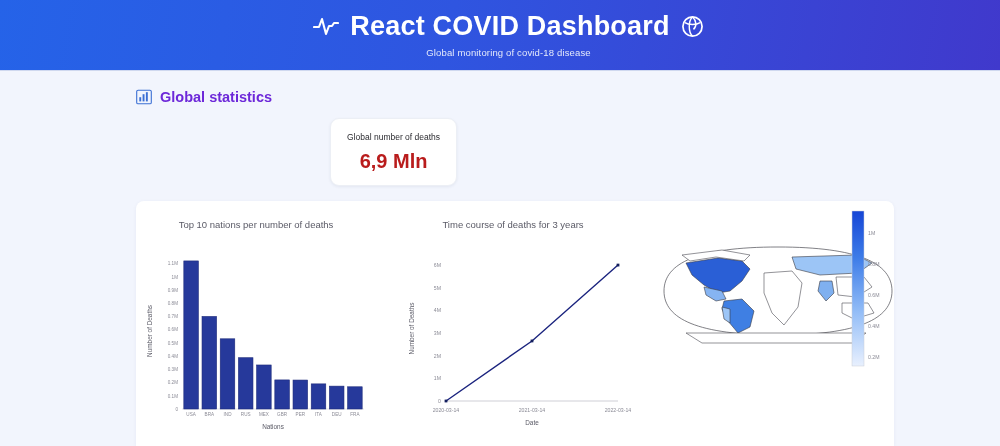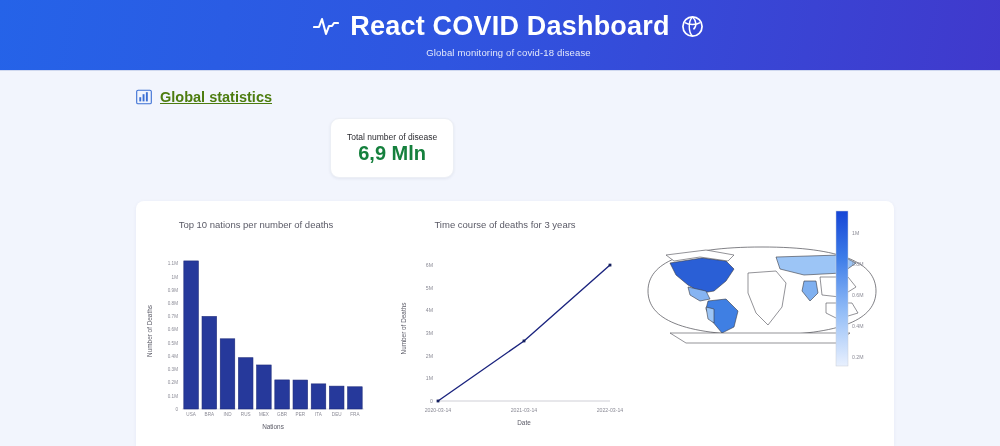--- a/index.html
+++ b/index.html
@@ -35,50 +35,52 @@
     font-size: 9.5px;
     letter-spacing: .15px;
   }
 
   
   .section-head {
     display: flex; align-items: center; gap: 8px;
     margin: 18px 0 0 136px;
   }
   .chart-glyph { width: 16px; height: 16px; display: block; }
-  .section-title { font-size: 14.5px; font-weight: bold; color: #4d7c0f; text-decoration: underline; }
+  .section-title { font-size: 14.5px; font-weight: bold; color: #6d28d9; }
 
   
   .cards {
     display: flex; gap: 13px;
     margin: 13px 0 0 330px;
   }
   .card {
     background: #ffffff;
     border: 1px solid #eceff5;
     border-radius: 9px;
     box-shadow: 0 1px 3px rgba(30,40,90,.07);
     padding: 13px 16px 12px;
     min-width: 119px;
     display: flex; flex-direction: column; align-items: center;
   }
   .card-label { font-size: 8.5px; color: #2b2b30; white-space: nowrap; }
   .card-value {
-    font-size: 20px; font-weight: bold; color: #15803d;
+    margin-top: 8px;
+    font-size: 20px; font-weight: bold; color: #b91c1c;
     white-space: nowrap;
   }
 
   
   .panel {
     position: absolute; left: 136px; top: 201px;
     width: 758px; height: 245px;
     background: #ffffff;
     border-radius: 8px 8px 0 0;
     box-shadow: 0 1px 4px rgba(30,40,90,.05);
     display: flex;
+    gap: 8px;
   }
   .plot { position: relative; height: 245px; }
   .plot-title {
     position: absolute; top: 18px; width: 100%;
     text-align: center;
     font-size: 9.5px; color: #5a5a66;
   }
   .bar-plot { width: 240px; }
   .line-plot { width: 250px; margin-left: 4px; }
   .map-plot { flex: 1; }
@@ -118,21 +120,21 @@
       <rect x="3.3" y="8.2" width="1.9" height="4.2" fill="#3b6fd4"></rect>
       <rect x="6.6" y="5.2" width="1.9" height="7.2" fill="#3b6fd4"></rect>
       <rect x="9.9" y="3.2" width="1.9" height="9.2" fill="#3b6fd4"></rect>
     </svg>
   </span>
   <span class="section-title">Global statistics</span>
 </div>
 
 <div class="cards">
   <div class="card">
-    <div class="card-label">Total number of disease</div>
+    <div class="card-label">Global number of deaths</div>
     <div class="card-value">6,9 Mln</div>
   </div>
 </div>
 
 <div class="panel">
 
   <div class="plot bar-plot">
     <div class="plot-title">Top 10 nations per number of deaths</div>
     <svg id="barSvg" width="240" height="245" viewBox="0 0 240 245">
         <text x="42" y="209.8" text-anchor="end" class="ax-tick">0</text>

